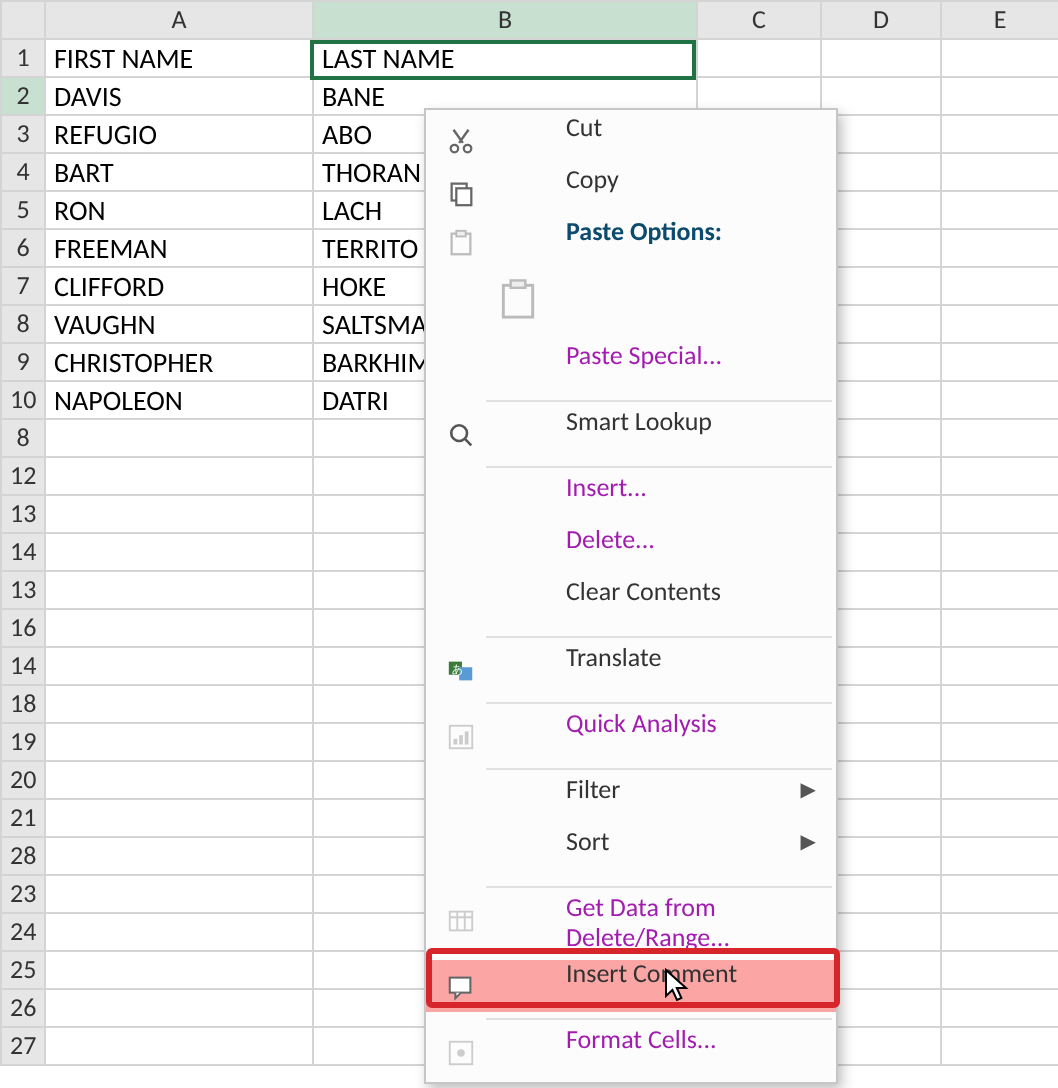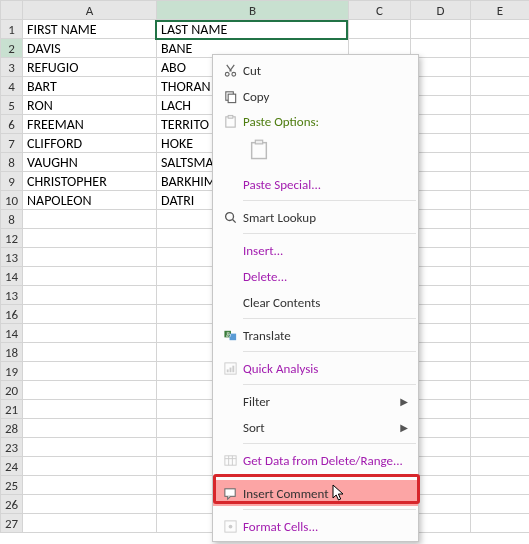--- a/index.html
+++ b/index.html
@@ -60,25 +60,25 @@
     top: 54px;
     width: 207px;
     background: #fcfcfc;
     border: 1px solid #c6c6c6;
     box-shadow: 2px 3px 6px rgba(0,0,0,0.25);
     padding: 2px 0;
     font-size: 13px;
   }
   .mi {
     display: flex;
-    align-items: center;
     height: 26px;
     padding: 0 10px 0 4px;
     color: #333;
     position: relative;
+    gap: 40px;
   }
   .mi .ic {
     width: 26px;
     display: flex;
     justify-content: center;
     align-items: center;
     color: #5a5a5a;
   }
   .mi .lbl { flex: 1; }
   .mi .arrow {
@@ -386,21 +386,21 @@
     </span>
     <span class="lbl">Copy</span>
   </div>
   <div class="mi" style="height:24px;">
     <span class="ic">
       <svg width="15" height="15" viewBox="0 0 16 16">
           <rect x="3" y="3" width="10" height="11" stroke="#bbb" fill="none" stroke-width="1.2"></rect>
           <rect x="5.5" y="1.5" width="5" height="3" stroke="#bbb" fill="#eee" stroke-width="1"></rect>
         </svg>
     </span>
-    <span class="lbl" style="font-weight:400;color:#4d7c0f">Paste Options:</span>
+    <span class="lbl" style="font-weight:700;color:#0c4a6e">Paste Options:</span>
   </div>
   <div class="paste-block">
     <span class="ic-big">
       <svg width="20" height="22" viewBox="0 0 16 18">
           <rect x="2" y="3" width="12" height="13" stroke="#bbb" fill="none" stroke-width="1.2"></rect>
           <rect x="5" y="1" width="6" height="3" stroke="#bbb" fill="#eee" stroke-width="1"></rect>
         </svg>
     </span>
   </div>
   <div class="mi disabled">

